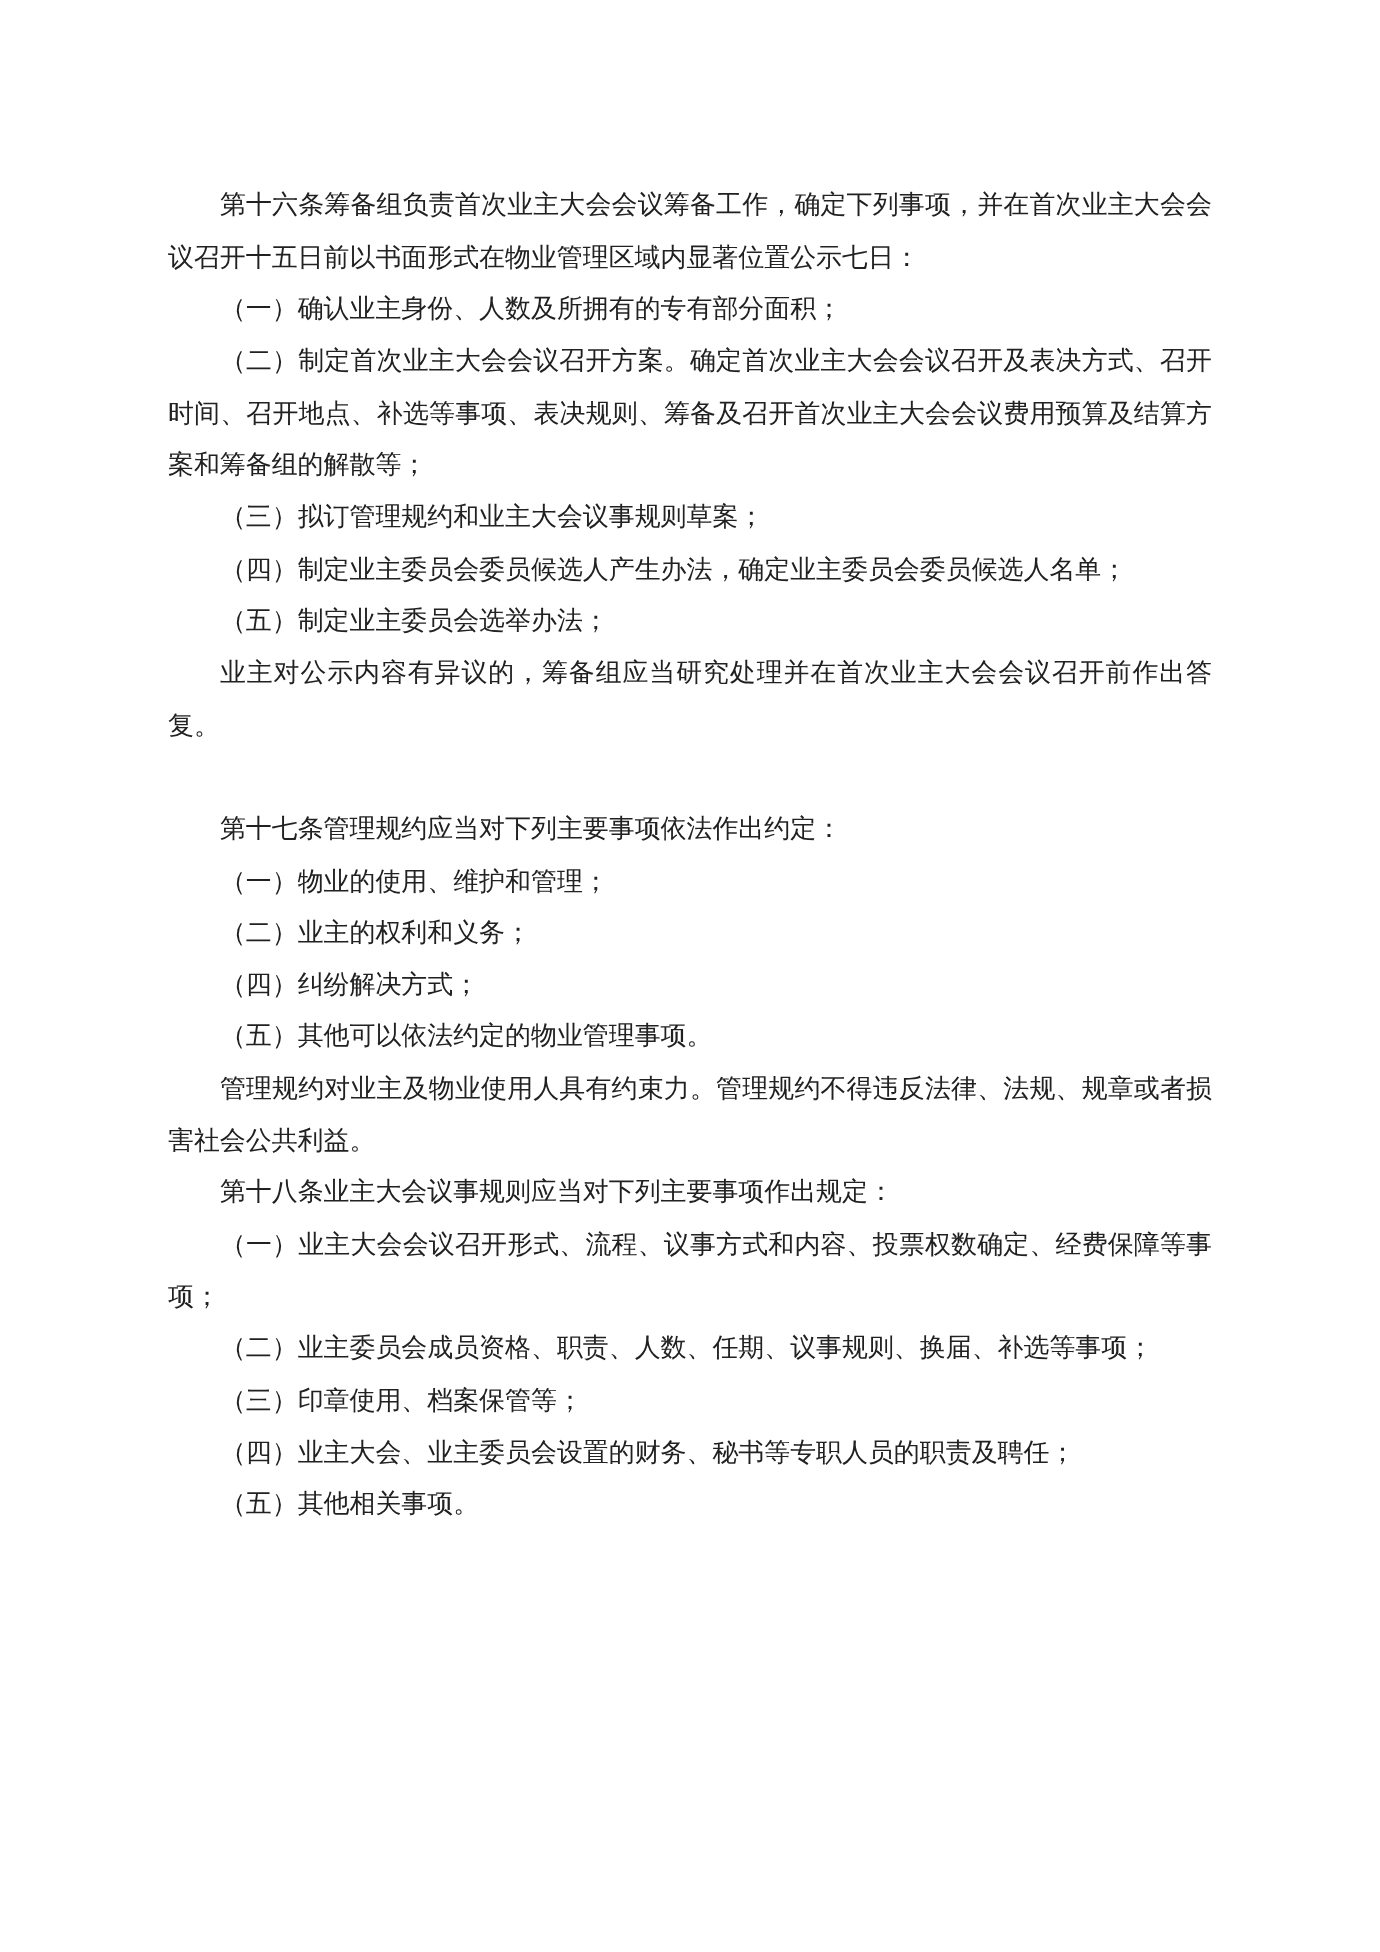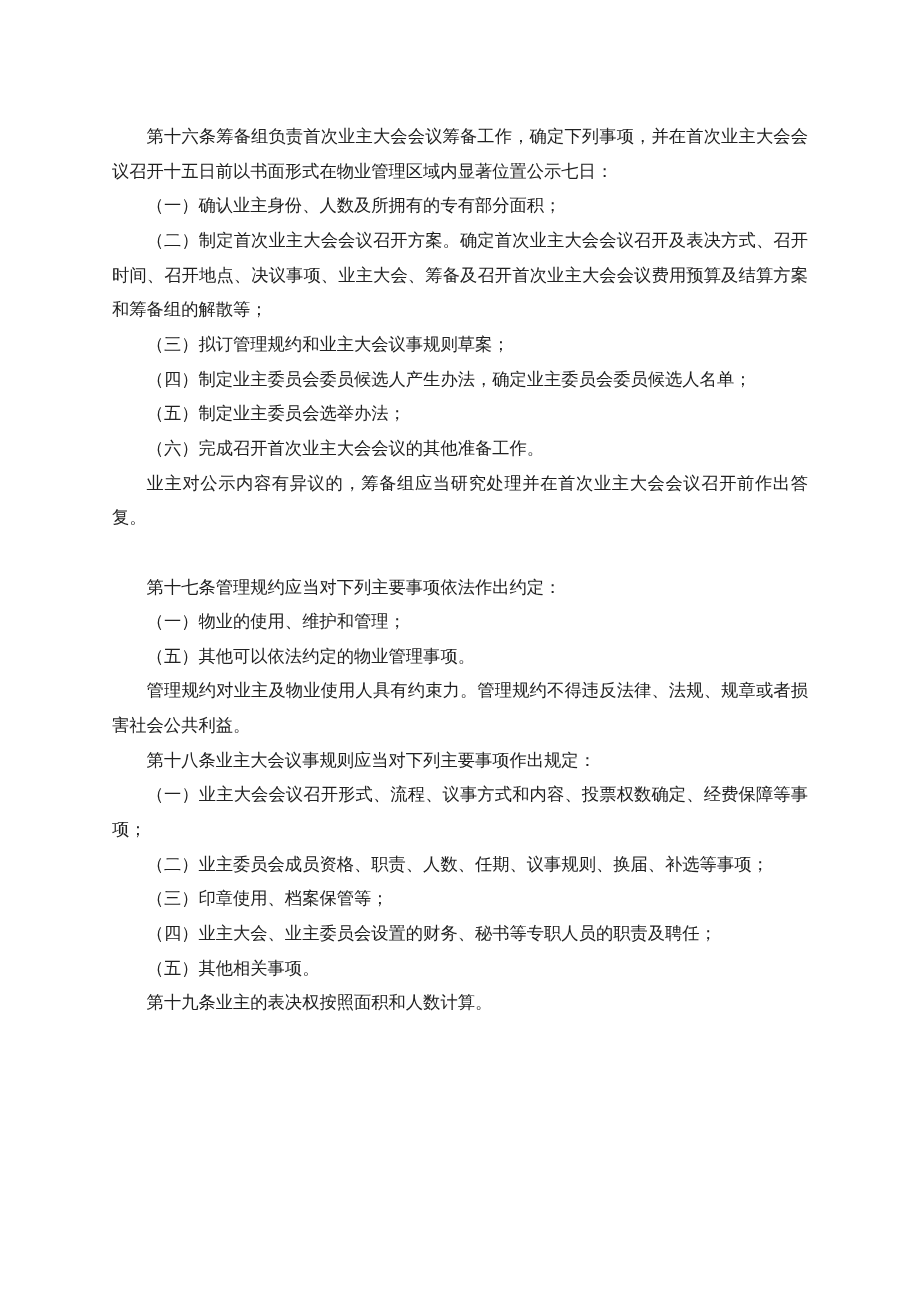--- a/index.html
+++ b/index.html
@@ -38,32 +38,32 @@
     height: 34.65px;
   }
 </style>
 </head>
 <body>
 
 <div class="page">
   <div class="doc">
     <p>第十六条筹备组负责首次业主大会会议筹备工作，确定下列事项，并在首次业主大会会议召开十五日前以书面形式在物业管理区域内显著位置公示七日：</p>
     <p>（一）确认业主身份、人数及所拥有的专有部分面积；</p>
-    <p>（二）制定首次业主大会会议召开方案。确定首次业主大会会议召开及表决方式、召开时间、召开地点、决议事项、业主大会、筹备及召开首次业主大会会议费用预算及结算方案和筹备组的解散等；</p>
+    <p>（二）制定首次业主大会会议召开方案。确定首次业主大会会议召开及表决方式、召开时间、召开地点、补选等事项、表决规则、筹备及召开首次业主大会会议费用预算及结算方案和筹备组的解散等；</p>
     <p>（三）拟订管理规约和业主大会议事规则草案；</p>
     <p>（四）制定业主委员会委员候选人产生办法，确定业主委员会委员候选人名单；</p>
     <p>（五）制定业主委员会选举办法；</p>
-    <p>（六）完成召开首次业主大会会议的其他准备工作。</p>
     <p>业主对公示内容有异议的，筹备组应当研究处理并在首次业主大会会议召开前作出答复。</p>
     <p class="blank"></p>
     <p>第十七条管理规约应当对下列主要事项依法作出约定：</p>
     <p>（一）物业的使用、维护和管理；</p>
+    <p>（二）业主的权利和义务；</p>
+    <p>（四）纠纷解决方式；</p>
     <p>（五）其他可以依法约定的物业管理事项。</p>
     <p>管理规约对业主及物业使用人具有约束力。管理规约不得违反法律、法规、规章或者损害社会公共利益。</p>
     <p>第十八条业主大会议事规则应当对下列主要事项作出规定：</p>
     <p>（一）业主大会会议召开形式、流程、议事方式和内容、投票权数确定、经费保障等事项；</p>
     <p>（二）业主委员会成员资格、职责、人数、任期、议事规则、换届、补选等事项；</p>
     <p>（三）印章使用、档案保管等；</p>
     <p>（四）业主大会、业主委员会设置的财务、秘书等专职人员的职责及聘任；</p>
     <p>（五）其他相关事项。</p>
-    <p>第十九条业主的表决权按照面积和人数计算。</p>
   </div>
 </div>
 
 </body></html>

